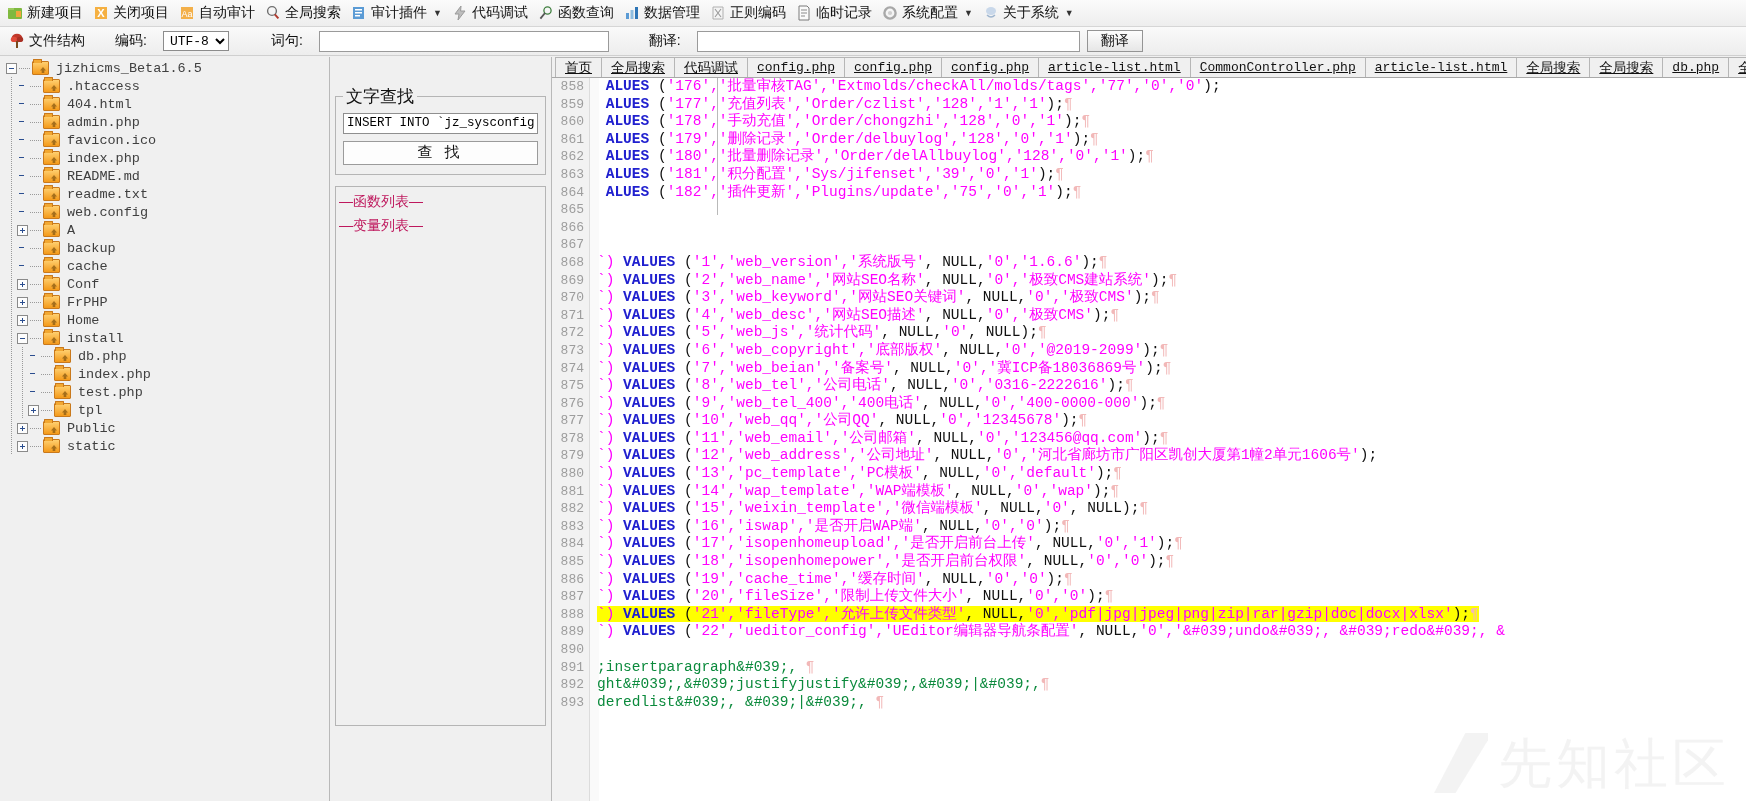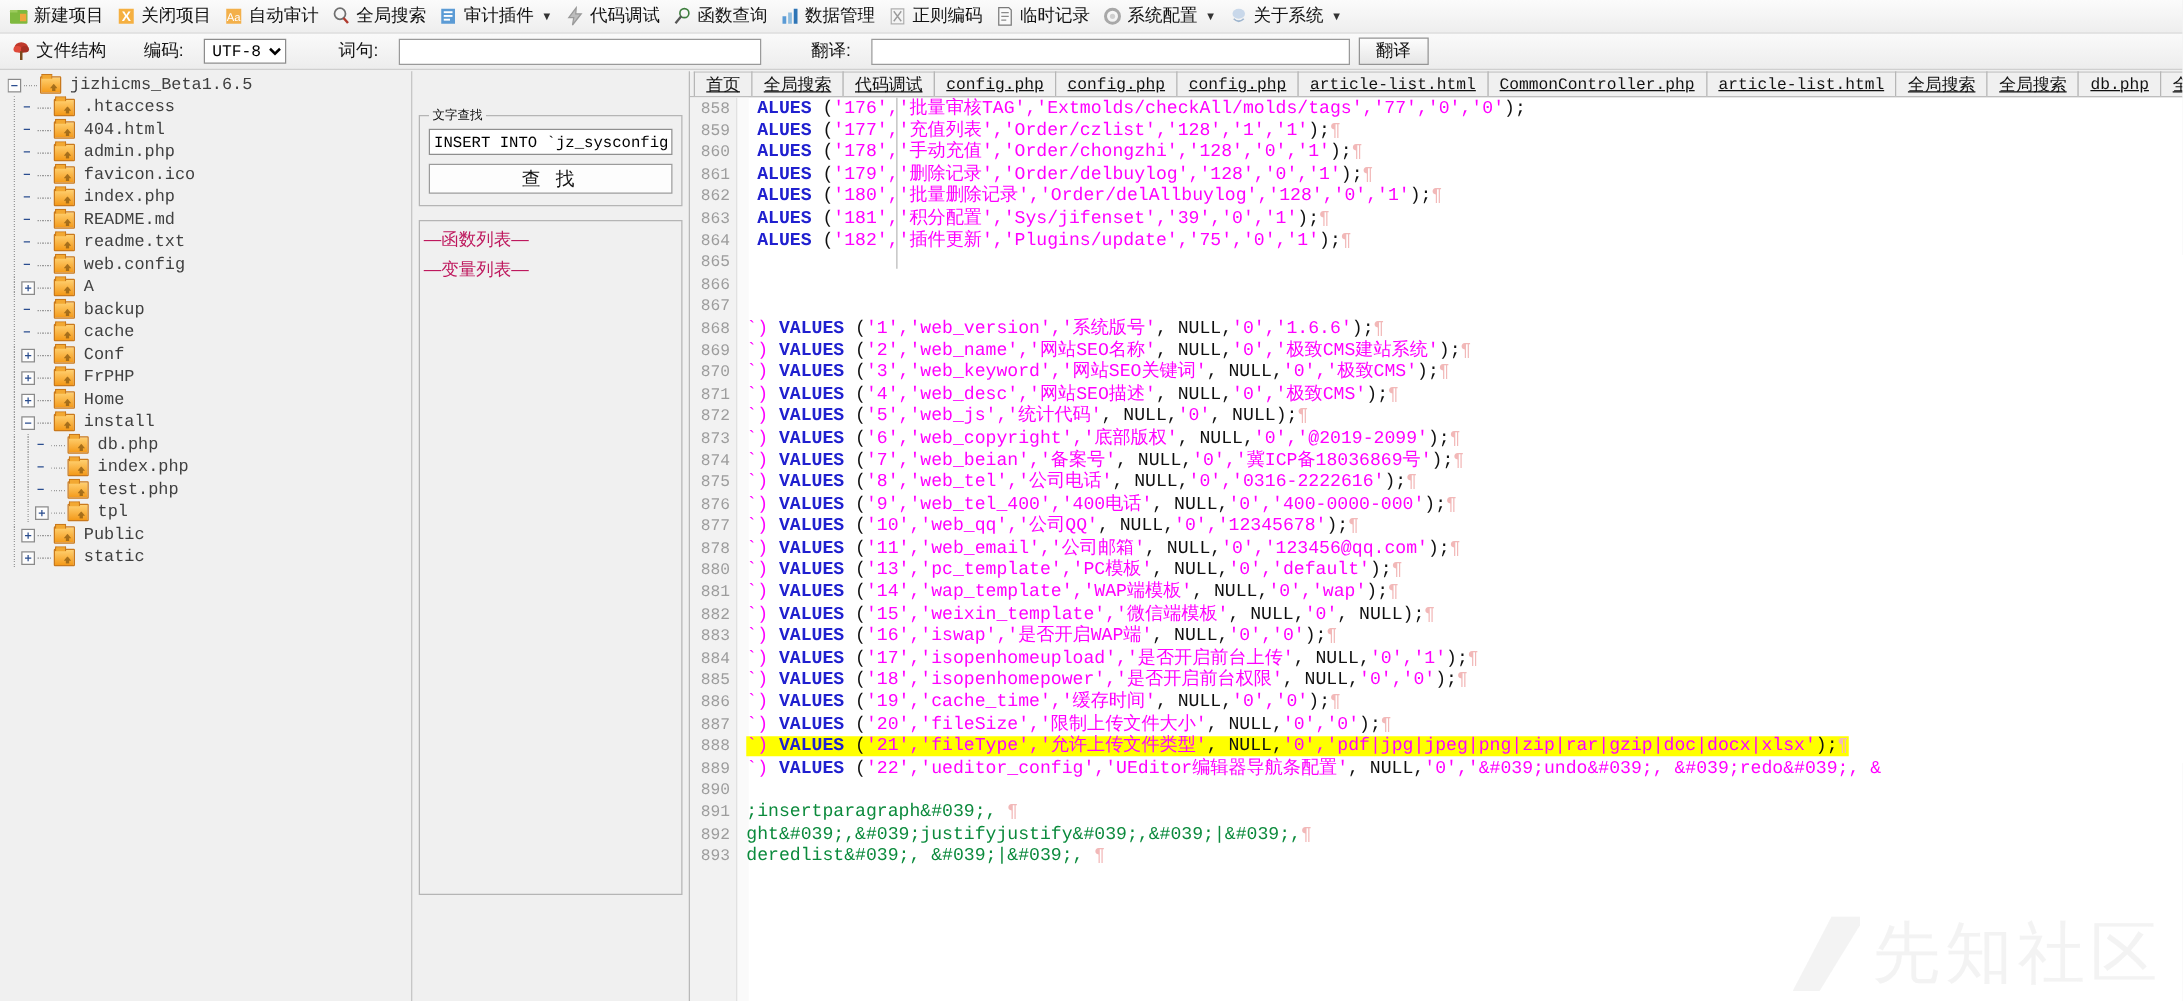--- a/index.html
+++ b/index.html
@@ -173,21 +173,21 @@
     border-right: 1px solid #b9b9b9;
     padding: 4px 5px 0 5px;
     position: relative;
   }
   #find-pane .spacer { height: 24px; }
   fieldset.grp {
     border: 1px solid #b5b5b5;
     margin: 0; padding: 4px 7px 9px 7px;
   }
   fieldset.grp legend {
-    font-size: 10px; color: #111; padding: 0 3px;
+    font-size: 17px; color: #111; padding: 0 3px;
   }
   #find-input {
     width: 100%; height: 21px;
     border: 1px solid #8f8f8f; background: #fff;
     font-family: "Liberation Mono", monospace;
     font-size: 12.5px;
     padding: 0 3px; margin-bottom: 7px;
   }
   #find-btn {
     width: 100%; height: 24px;
@@ -644,20 +644,21 @@
           <div class="cl"><span class="ln">869</span><span class="code-span"><span class="str">`) </span><span class="kw">VALUES </span><span class="nul">(</span><span class="str">'2','web_name','网站SEO名称'</span><span class="nul">, NULL,</span><span class="str">'0','极致CMS建站系统'</span><span class="nul">);</span><span class="pil">¶</span></span></div>
           <div class="cl"><span class="ln">870</span><span class="code-span"><span class="str">`) </span><span class="kw">VALUES </span><span class="nul">(</span><span class="str">'3','web_keyword','网站SEO关键词'</span><span class="nul">, NULL,</span><span class="str">'0','极致CMS'</span><span class="nul">);</span><span class="pil">¶</span></span></div>
           <div class="cl"><span class="ln">871</span><span class="code-span"><span class="str">`) </span><span class="kw">VALUES </span><span class="nul">(</span><span class="str">'4','web_desc','网站SEO描述'</span><span class="nul">, NULL,</span><span class="str">'0','极致CMS'</span><span class="nul">);</span><span class="pil">¶</span></span></div>
           <div class="cl"><span class="ln">872</span><span class="code-span"><span class="str">`) </span><span class="kw">VALUES </span><span class="nul">(</span><span class="str">'5','web_js','统计代码'</span><span class="nul">, NULL,</span><span class="str">'0'</span><span class="nul">, NULL);</span><span class="pil">¶</span></span></div>
           <div class="cl"><span class="ln">873</span><span class="code-span"><span class="str">`) </span><span class="kw">VALUES </span><span class="nul">(</span><span class="str">'6','web_copyright','底部版权'</span><span class="nul">, NULL,</span><span class="str">'0','@2019-2099'</span><span class="nul">);</span><span class="pil">¶</span></span></div>
           <div class="cl"><span class="ln">874</span><span class="code-span"><span class="str">`) </span><span class="kw">VALUES </span><span class="nul">(</span><span class="str">'7','web_beian','备案号'</span><span class="nul">, NULL,</span><span class="str">'0','冀ICP备18036869号'</span><span class="nul">);</span><span class="pil">¶</span></span></div>
           <div class="cl"><span class="ln">875</span><span class="code-span"><span class="str">`) </span><span class="kw">VALUES </span><span class="nul">(</span><span class="str">'8','web_tel','公司电话'</span><span class="nul">, NULL,</span><span class="str">'0','0316-2222616'</span><span class="nul">);</span><span class="pil">¶</span></span></div>
           <div class="cl"><span class="ln">876</span><span class="code-span"><span class="str">`) </span><span class="kw">VALUES </span><span class="nul">(</span><span class="str">'9','web_tel_400','400电话'</span><span class="nul">, NULL,</span><span class="str">'0','400-0000-000'</span><span class="nul">);</span><span class="pil">¶</span></span></div>
           <div class="cl"><span class="ln">877</span><span class="code-span"><span class="str">`) </span><span class="kw">VALUES </span><span class="nul">(</span><span class="str">'10','web_qq','公司QQ'</span><span class="nul">, NULL,</span><span class="str">'0','12345678'</span><span class="nul">);</span><span class="pil">¶</span></span></div>
           <div class="cl"><span class="ln">878</span><span class="code-span"><span class="str">`) </span><span class="kw">VALUES </span><span class="nul">(</span><span class="str">'11','web_email','公司邮箱'</span><span class="nul">, NULL,</span><span class="str">'0','123456@qq.com'</span><span class="nul">);</span><span class="pil">¶</span></span></div>
+          <div class="cl"><span class="ln">879</span><span class="code-span"><span class="str">`) </span><span class="kw">VALUES </span><span class="nul">(</span><span class="str">'12','web_address','公司地址'</span><span class="nul">, NULL,</span><span class="str">'0','河北省廊坊市广阳区凯创大厦第1幢2单元1606号'</span><span class="nul">);</span></span></div>
           <div class="cl"><span class="ln">880</span><span class="code-span"><span class="str">`) </span><span class="kw">VALUES </span><span class="nul">(</span><span class="str">'13','pc_template','PC模板'</span><span class="nul">, NULL,</span><span class="str">'0','default'</span><span class="nul">);</span><span class="pil">¶</span></span></div>
           <div class="cl"><span class="ln">881</span><span class="code-span"><span class="str">`) </span><span class="kw">VALUES </span><span class="nul">(</span><span class="str">'14','wap_template','WAP端模板'</span><span class="nul">, NULL,</span><span class="str">'0','wap'</span><span class="nul">);</span><span class="pil">¶</span></span></div>
           <div class="cl"><span class="ln">882</span><span class="code-span"><span class="str">`) </span><span class="kw">VALUES </span><span class="nul">(</span><span class="str">'15','weixin_template','微信端模板'</span><span class="nul">, NULL,</span><span class="str">'0'</span><span class="nul">, NULL);</span><span class="pil">¶</span></span></div>
           <div class="cl"><span class="ln">883</span><span class="code-span"><span class="str">`) </span><span class="kw">VALUES </span><span class="nul">(</span><span class="str">'16','iswap','是否开启WAP端'</span><span class="nul">, NULL,</span><span class="str">'0','0'</span><span class="nul">);</span><span class="pil">¶</span></span></div>
           <div class="cl"><span class="ln">884</span><span class="code-span"><span class="str">`) </span><span class="kw">VALUES </span><span class="nul">(</span><span class="str">'17','isopenhomeupload','是否开启前台上传'</span><span class="nul">, NULL,</span><span class="str">'0','1'</span><span class="nul">);</span><span class="pil">¶</span></span></div>
           <div class="cl"><span class="ln">885</span><span class="code-span"><span class="str">`) </span><span class="kw">VALUES </span><span class="nul">(</span><span class="str">'18','isopenhomepower','是否开启前台权限'</span><span class="nul">, NULL,</span><span class="str">'0','0'</span><span class="nul">);</span><span class="pil">¶</span></span></div>
           <div class="cl"><span class="ln">886</span><span class="code-span"><span class="str">`) </span><span class="kw">VALUES </span><span class="nul">(</span><span class="str">'19','cache_time','缓存时间'</span><span class="nul">, NULL,</span><span class="str">'0','0'</span><span class="nul">);</span><span class="pil">¶</span></span></div>
           <div class="cl"><span class="ln">887</span><span class="code-span"><span class="str">`) </span><span class="kw">VALUES </span><span class="nul">(</span><span class="str">'20','fileSize','限制上传文件大小'</span><span class="nul">, NULL,</span><span class="str">'0','0'</span><span class="nul">);</span><span class="pil">¶</span></span></div>
           <div class="cl hl"><span class="ln">888</span><span class="code-span"><span class="str">`) </span><span class="kw">VALUES </span><span class="nul">(</span><span class="str">'21','fileType','允许上传文件类型'</span><span class="nul">, NULL,</span><span class="str">'0','pdf|jpg|jpeg|png|zip|rar|gzip|doc|docx|xlsx'</span><span class="nul">);</span><span class="pil">¶</span></span></div>
           <div class="cl"><span class="ln">889</span><span class="code-span"><span class="str">`) </span><span class="kw">VALUES </span><span class="nul">(</span><span class="str">'22','ueditor_config','UEditor编辑器导航条配置'</span><span class="nul">, NULL,</span><span class="str">'0','&amp;#039;undo&amp;#039;, &amp;#039;redo&amp;#039;, &amp;</span></span></div>

